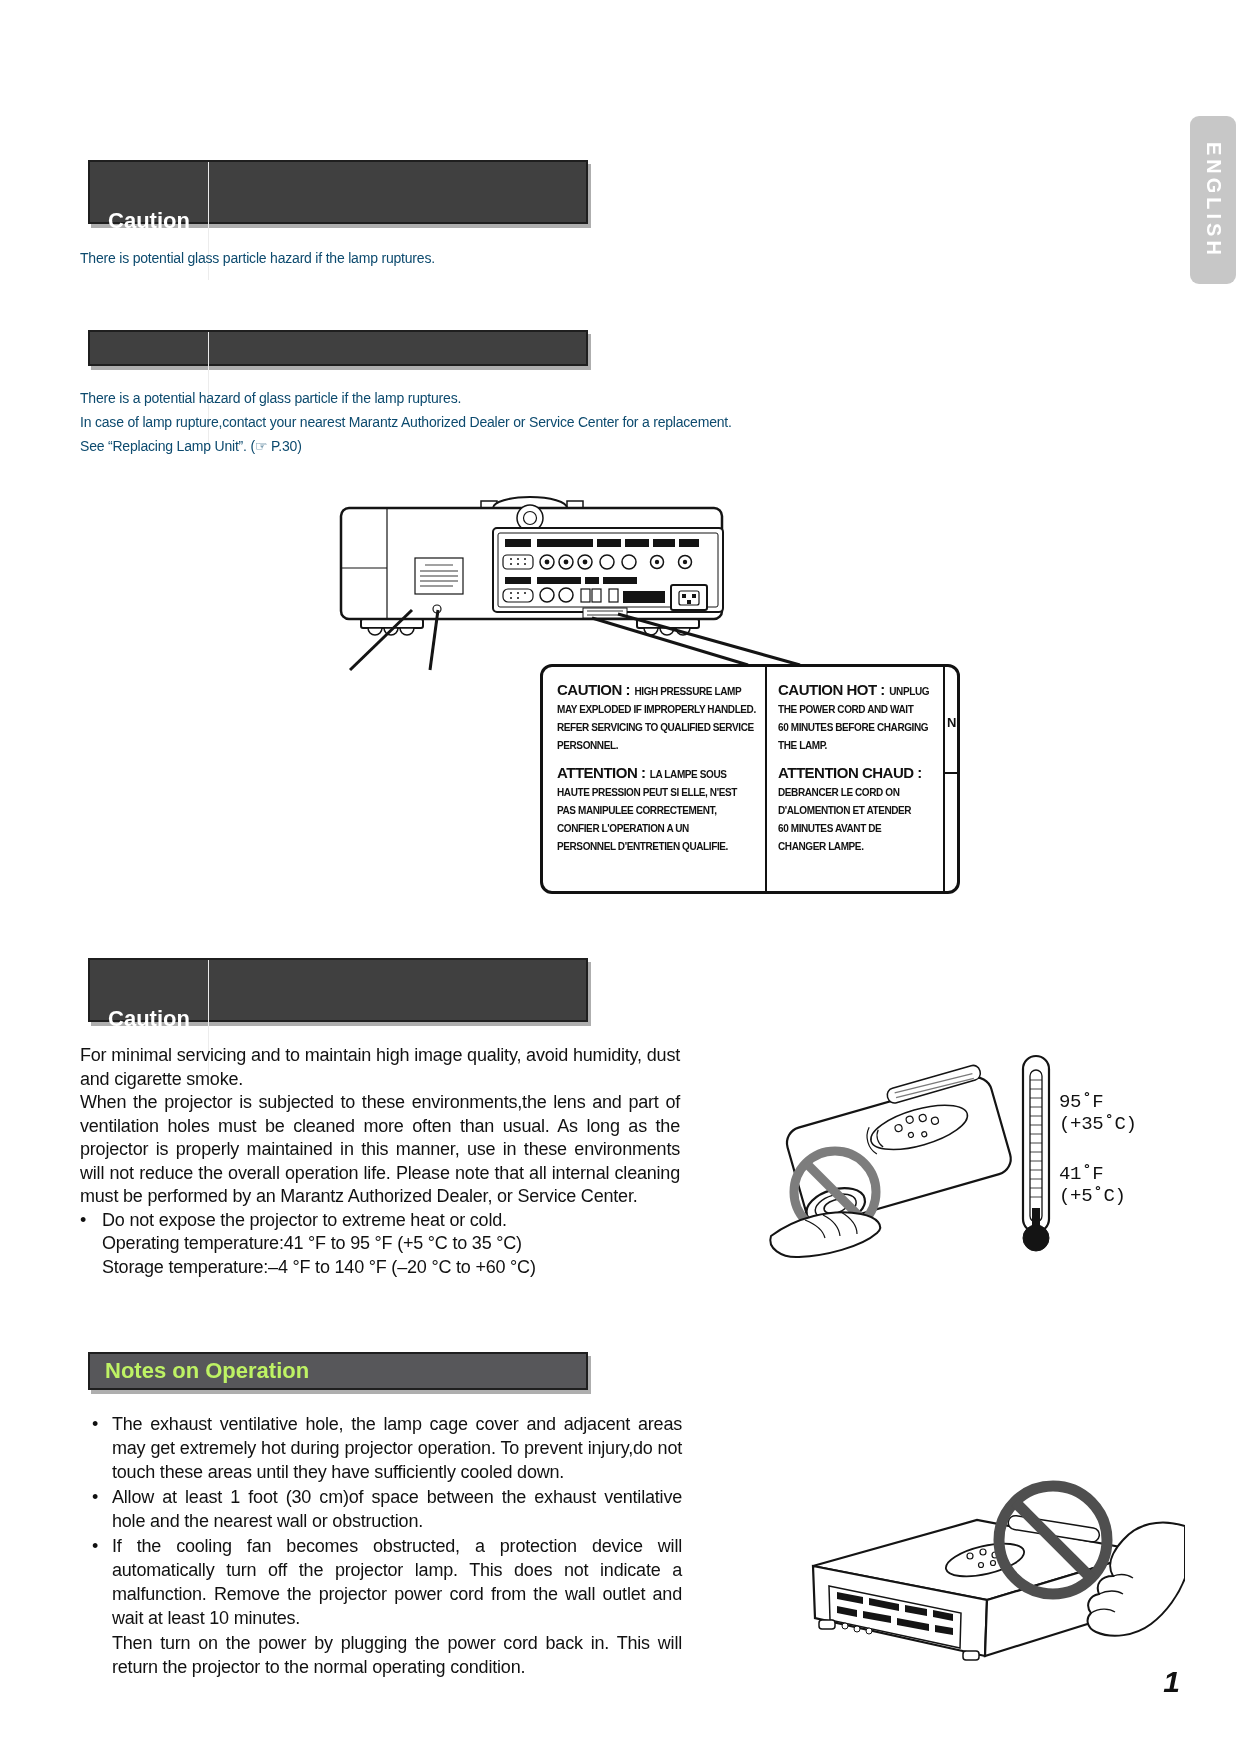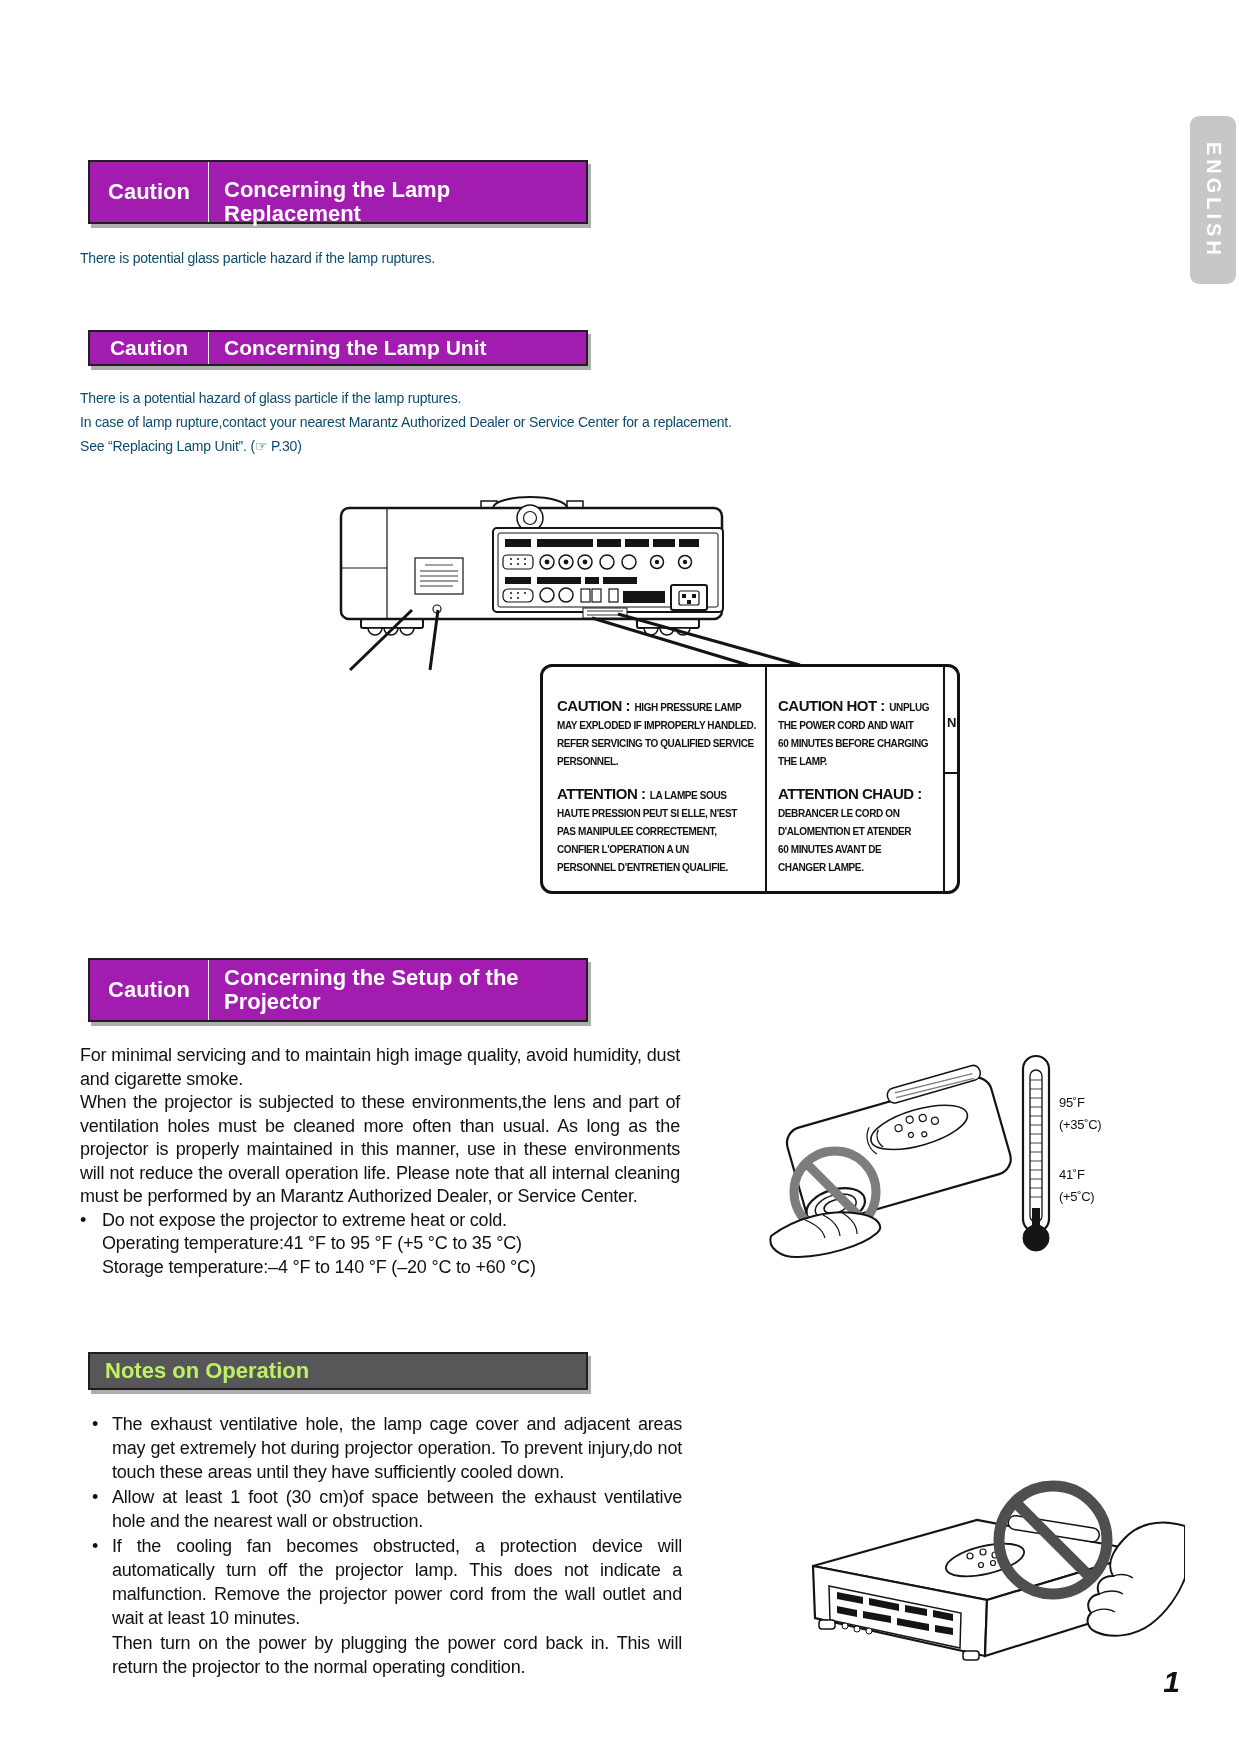--- a/index.html
+++ b/index.html
@@ -11,22 +11,22 @@
   .banner{background:#e4e4e4;border:3px solid #3a3a3a;border-radius:8px;
           box-shadow:4px 4px 0 #8f8f8f;display:flex;align-items:center;}
   .banner-title{font-size:44px;font-weight:bold;font-style:italic;letter-spacing:-2px;
           padding-left:26px;color:#0b0b0b;transform:scaleX(0.96);transform-origin:left;}
 
   
   .lang-tab{background:#c7c7c7;border-radius:9px;display:flex;align-items:center;justify-content:center;}
   .lang-tab span{writing-mode:vertical-rl;color:#fff;font-weight:bold;font-size:20px;letter-spacing:4px;}
 
   
-  .cbar{background:#a21caf;border:2px solid #1f1f1f;box-shadow:3px 4px 0 #aeaeae;
-        display:flex;color:#fff;box-sizing:border-box;}
+  .cbar{background:#404040;border:2px solid #1f1f1f;box-shadow:3px 4px 0 #aeaeae;
+        display:flex;color:#fff;box-sizing:border-box;flex-direction:column;}
   .cbar .c1{width:118px;flex:0 0 118px;display:flex;align-items:center;justify-content:center;
         font-weight:bold;font-size:22px;border-right:1.5px solid #ececec;}
   .cbar .c2{flex:1;display:flex;align-items:center;padding-left:15px;}
   .cbar .c2 span{font-weight:bold;font-size:22px;line-height:1.08;}
   .cbar.single .c1,.cbar.single .c2 span{font-size:21px;}
   .notesbar{background:#57575a;border:2px solid #1f1f1f;box-shadow:3px 4px 0 #aeaeae;
         display:flex;align-items:center;color:#bef264;box-sizing:border-box;}
   .notesbar span{font-weight:bold;font-size:22px;padding-left:15px;}
 
   
@@ -52,25 +52,25 @@
 
   
   .clabel{border:3px solid #111;border-radius:12px;background:#fff;box-sizing:border-box;
           display:flex;overflow:hidden;}
   .clabel .col{box-sizing:border-box;}
   .clabel .colA{flex:0 0 222px;padding:14px 5px 10px 14px;}
   .clabel .colB{flex:1;border-left:2px solid #111;padding:14px 4px 10px 11px;}
   .clabel .colC{flex:0 0 14px;border-left:2px solid #111;position:relative;overflow:hidden;}
   .clabel .colC .hdiv{position:absolute;left:0;top:105px;width:100%;border-top:2px solid #111;}
   .clabel .colC .clip{position:absolute;left:2px;top:48px;font-size:13px;font-weight:bold;}
-  .lblp{margin:16px 0 11px 0;}
+  .lblp{margin:0 0 11px 0;}
   .big{font-size:15px;font-weight:bold;letter-spacing:-0.5px;}
   .sm{font-size:10px;font-weight:bold;letter-spacing:-0.4px;line-height:1.35;}
 
-  .thermo-label{font-size:13px;line-height:21.5px;letter-spacing:-0.3px;}
+  .thermo-label{font-size:19px;line-height:21.5px;letter-spacing:-0.3px;font-family:Liberation Mono, monospace;}
   .pageno{font-size:30px;font-weight:bold;font-style:italic;text-align:right;}
   svg{display:block;}
 </style>
 </head>
 <body>
 
 <div class="page">
 
 
   <div class="abs lang-tab" style="left:1190px;top:116px;width:46px;height:168px;">

